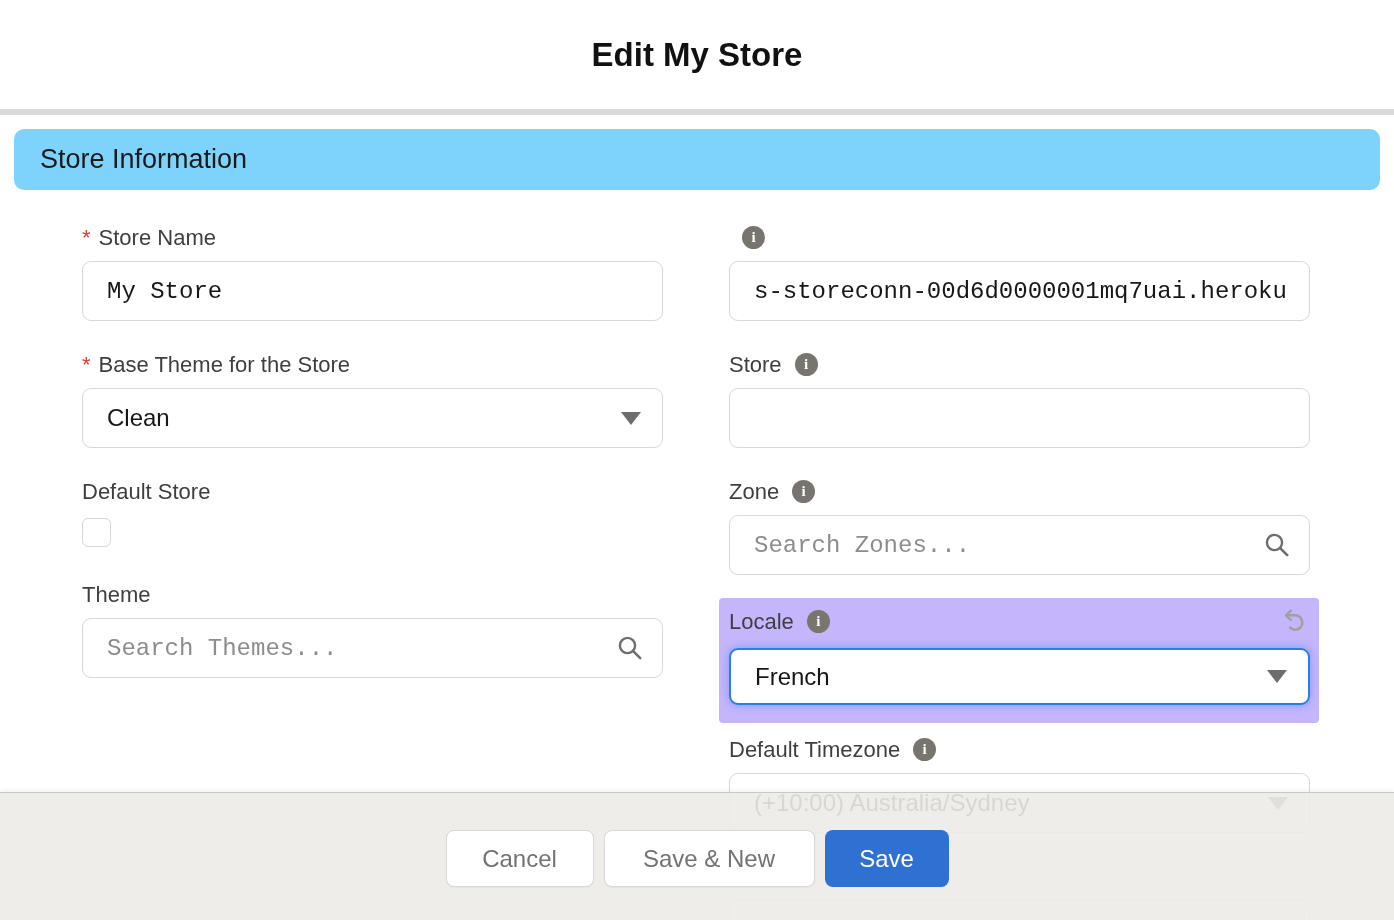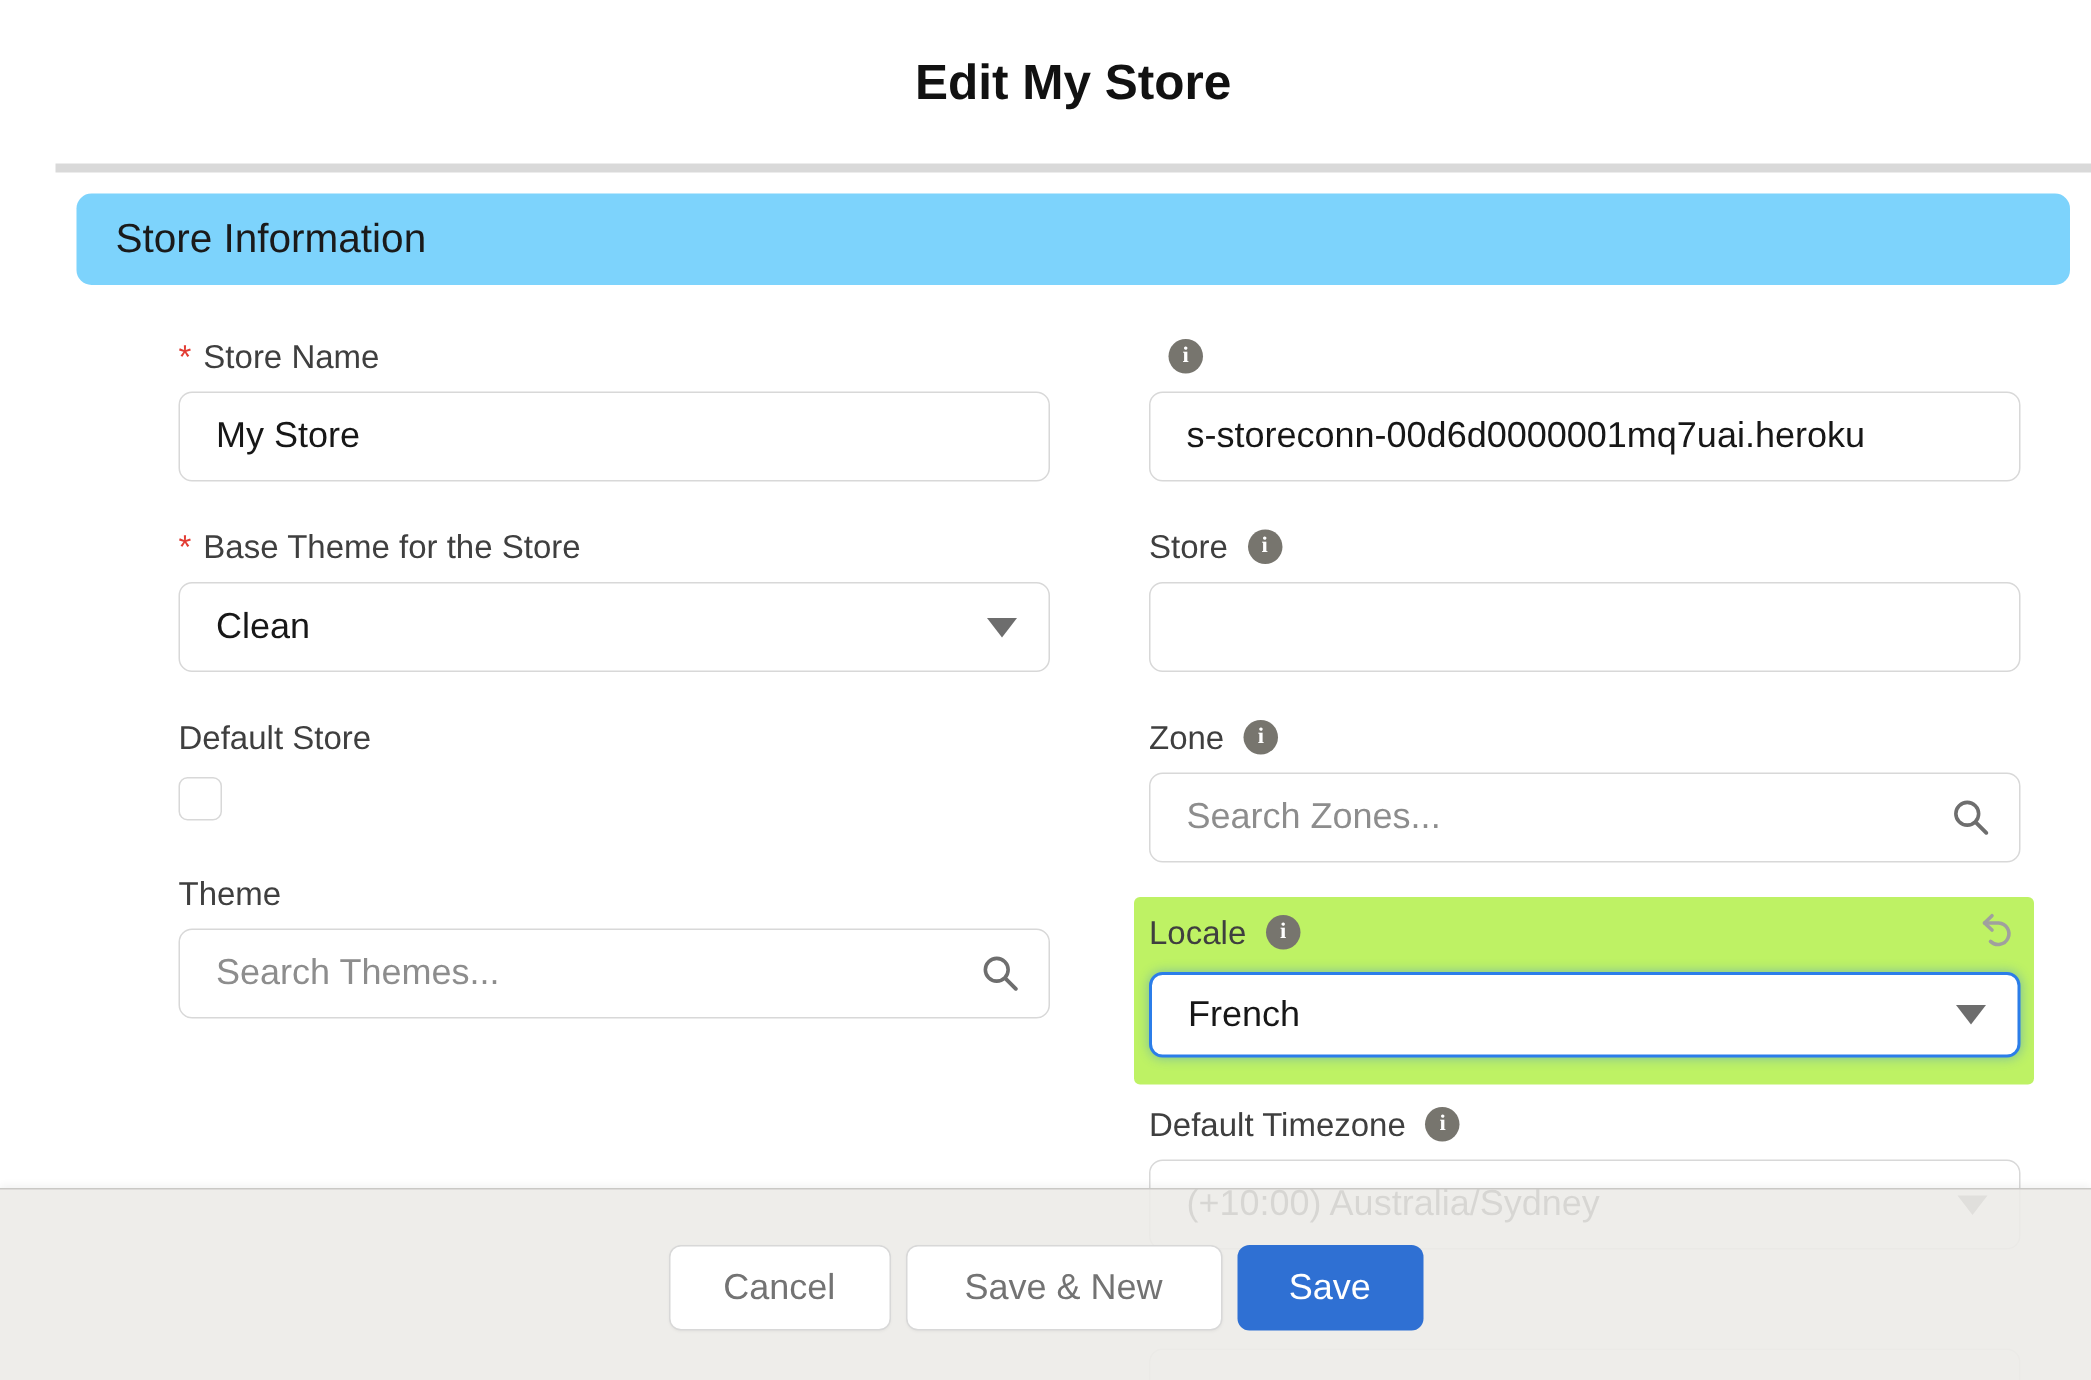--- a/index.html
+++ b/index.html
@@ -3,21 +3,21 @@
 <meta charset="utf-8">
 <style>
   * { box-sizing: border-box; }
   html, body {
     margin: 0; padding: 0;
     width: 1394px; height: 920px;
     overflow: hidden;
     background: #ffffff;
     font-family: "Liberation Sans", sans-serif;
   }
-  .page { position: relative; width: 1394px; height: 920px; overflow: hidden; padding-left: 37px; }
+  .page { position: relative; width: 1394px; height: 920px; overflow: hidden; }
 
   
   .modal-header { height: 109px; display: flex; align-items: center; justify-content: center; }
   .modal-title { font-size: 33px; font-weight: 600; color: #111111; }
   .header-divider { height: 6px; background: #d9d9d9; }
 
   
   .section-header {
     margin: 14px 14px 0 14px; height: 61px;
     background: #7dd3fc; border-radius: 10px;
@@ -44,21 +44,21 @@
     display: inline-flex; align-items: center; justify-content: center;
     margin-left: 13px; font-size: 15px; font-weight: 700;
     font-family: "Liberation Serif", serif;
     cursor: pointer; flex: 0 0 auto;
   }
 
   .text-input {
     width: 100%; height: 60px;
     border: 1.5px solid #d8d8d8; border-radius: 9px;
     background: #ffffff; outline: none;
-    font-family: Liberation Sans, sans-serif; font-size: 24px; color: #171717;
+    font-family: Liberation Mono, monospace; font-size: 24px; color: #171717;
     padding: 0 24px;
   }
   .text-input::placeholder { color: #8d8d8d; }
 
   .search-wrap { position: relative; }
   .search-wrap .text-input { padding-right: 64px; }
   .search-icon { position: absolute; right: 19px; top: 50%; transform: translateY(-50%); display: block; }
 
   .select-box {
     height: 60px; width: 100%;
@@ -77,21 +77,21 @@
 
   .checkbox {
     -webkit-appearance: none; appearance: none;
     width: 29px; height: 29px; margin: 3px 0 0 0;
     border: 1.5px solid #d8d8d8; border-radius: 6px;
     background: #ffffff; cursor: pointer;
   }
 
   
   .highlight-block {
-    background: #bef264; border-radius: 4px;
+    background: #c4b5fd; border-radius: 4px;
     margin: -7px -9px 13px -10px;
     padding: 10px 9px 18px 10px;
     position: relative;
   }
   .highlight-block .field-label { margin-bottom: 13px; }
   .undo-btn {
     position: absolute; top: 7px; right: 11px;
     width: 28px; height: 28px; padding: 0;
     background: transparent; border: none; cursor: pointer;
     display: flex; align-items: center; justify-content: center;

